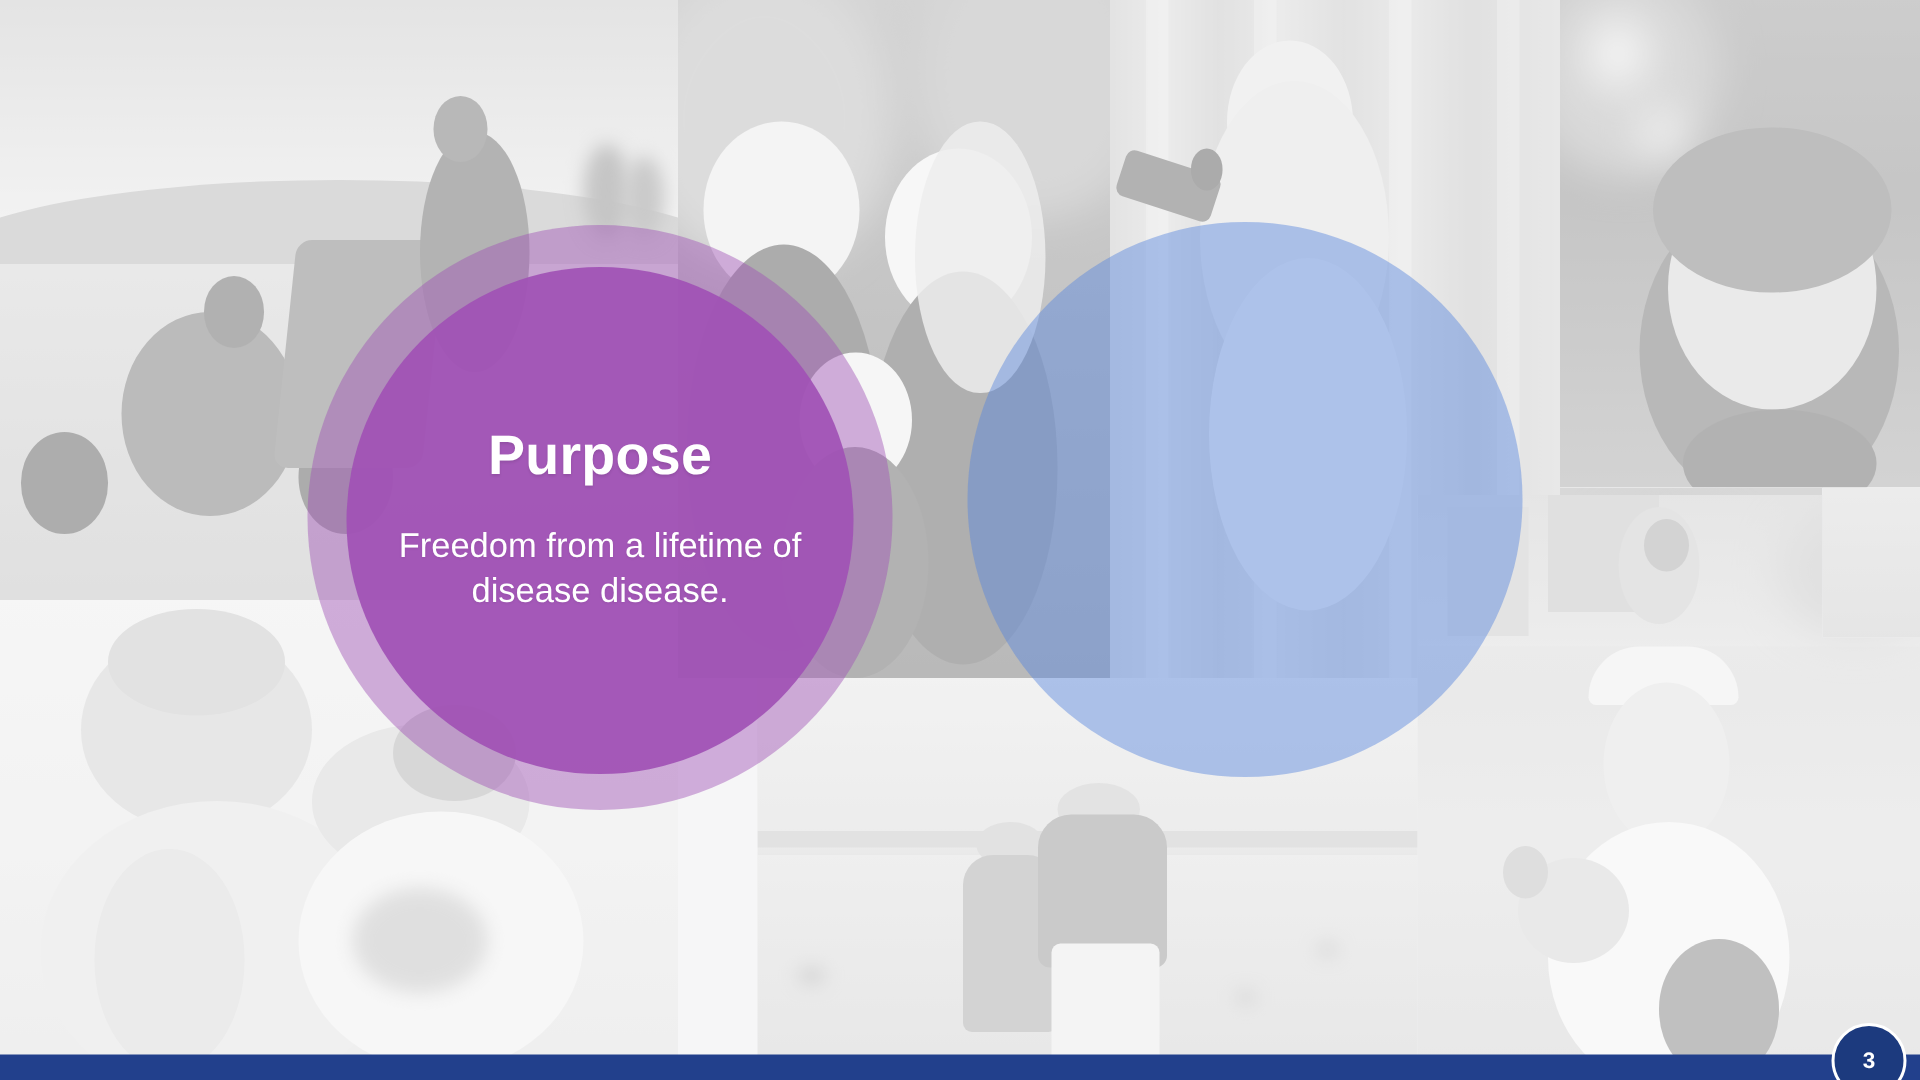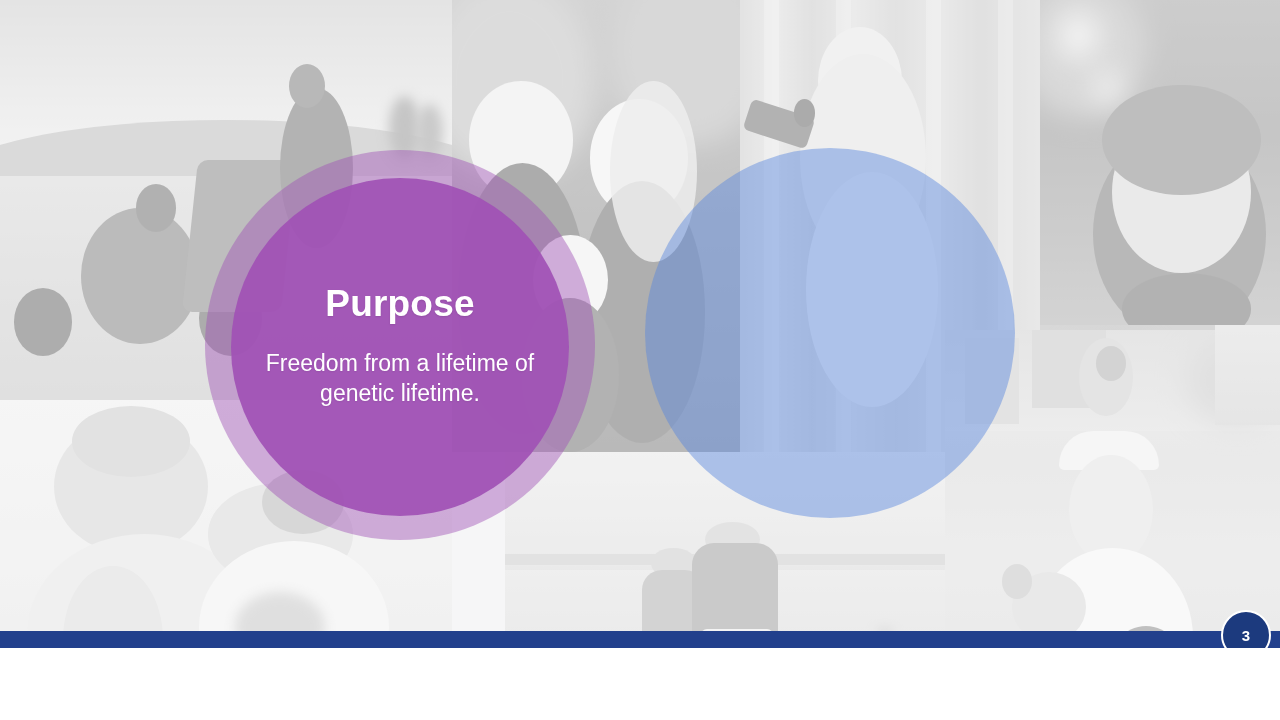--- a/index.html
+++ b/index.html
@@ -7,21 +7,21 @@
     padding: 0;
     background: #ffffff;
   }
   body {
     font-family: "Liberation Sans", sans-serif;
   }
 
   #slide {
     position: relative;
     width: 1280px;
-    height: 648px;
+    height: 720px;
     overflow: hidden;
     background: #e9e9ea;
   }
 
   
   .photo-grid {
     position: absolute;
     inset: 0;
     z-index: 0;
   }
@@ -234,21 +234,21 @@
     </div>
 
   </div>
 
   <div class="veil"></div>
 
   <div class="circle-wrap" style="left:205px; top:150px; width:390px; height:390px;">
     <div class="ring" style="left:0; top:0; width:390px; height:390px; background:rgba(160,82,181,0.45);"></div>
     <div class="core" style="left:26px; top:28px; width:338px; height:338px; background:rgba(160,82,181,0.93);">
       <div class="circle-title">Purpose</div>
-      <div class="circle-body">Freedom from a lifetime of genetic lifetime.</div>
+      <div class="circle-body">Freedom from a lifetime of disease disease.</div>
     </div>
   </div>
 
   <div class="circle-wrap" style="left:645px; top:148px; width:370px; height:370px;">
     <div class="ring" style="left:0; top:0; width:370px; height:370px; background:rgba(86,133,222,0.45);"></div>
   </div>
 
   <div class="footer-bar"></div>
   <div class="page-badge">
     <span>3</span>

